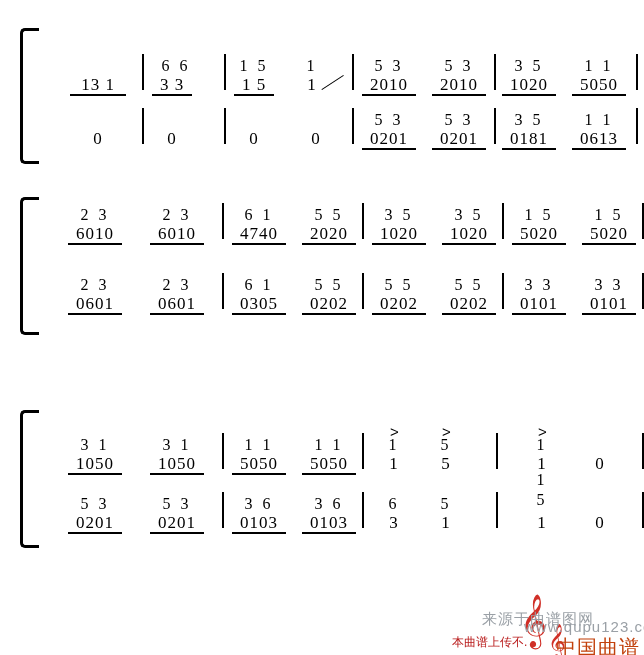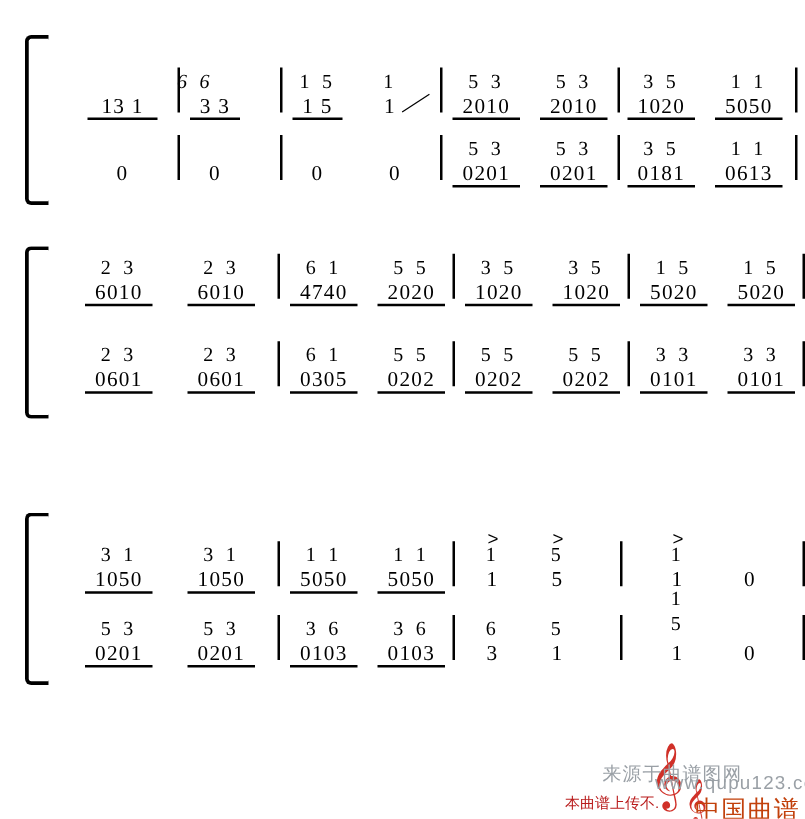--- a/index.html
+++ b/index.html
@@ -124,21 +124,21 @@
 </style>
 </head>
 <body>
 
 <div class="sheet">
 
   <div class="system" style="top:28px; height:130px;">
     <div class="brace"></div>
 
     <div class="staff" style="top:0px;">
-      <div class="upper" style="left:92px; top:30px; width:40px;font-style:italic;">6 6</div>
+      <div class="upper" style="left:112px; top:30px; width:40px;">6 6</div>
       <div class="upper" style="left:190px; top:30px; width:40px;">1 5</div>
       <div class="upper" style="left:258px; top:30px; width:20px;">1</div>
 
       <div class="upper" style="left:322px; top:30px; width:46px;">5 3</div>
       <div class="upper" style="left:392px; top:30px; width:46px;">5 3</div>
       <div class="upper" style="left:462px; top:30px; width:46px;">3 5</div>
       <div class="upper" style="left:532px; top:30px; width:46px;">1 1</div>
 
       <div class="lower" style="left:26px; top:48px; width:56px;">13 1</div>
       <div class="lower" style="left:108px; top:48px; width:40px;">3 3</div>

